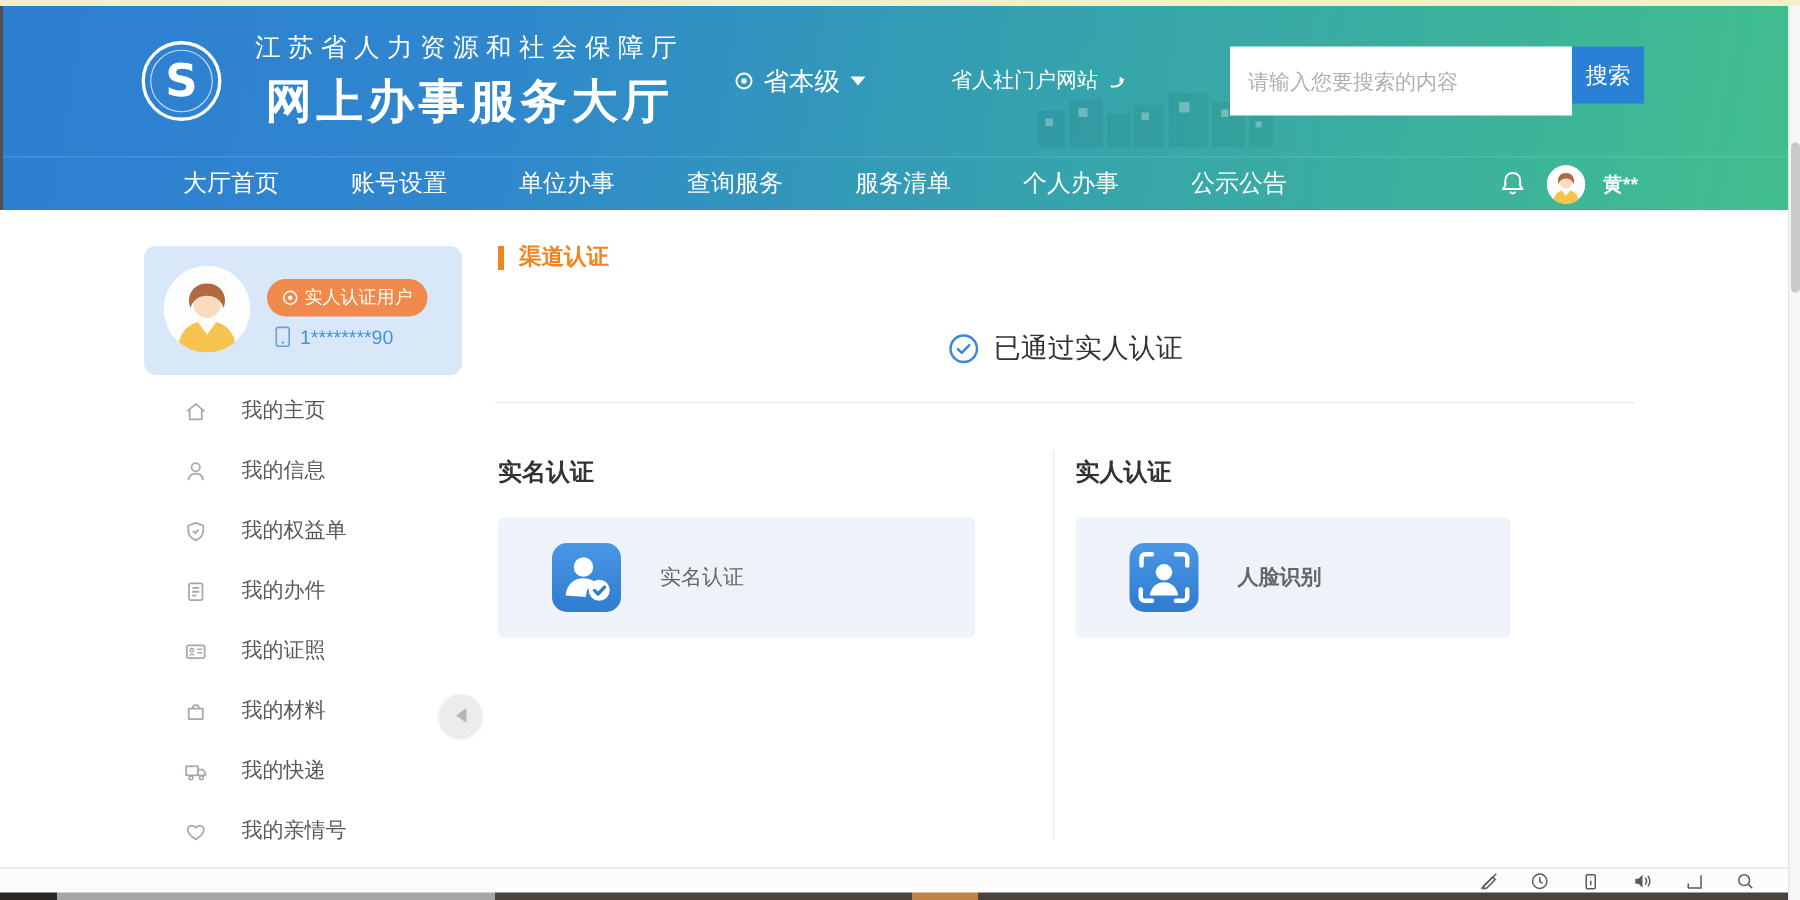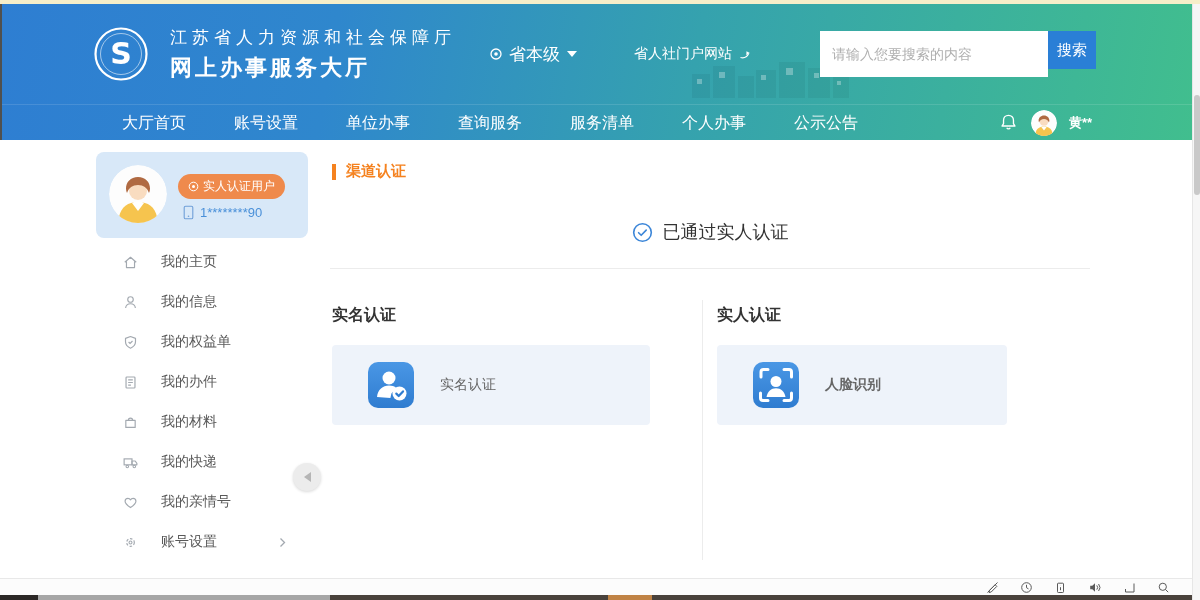--- a/index.html
+++ b/index.html
@@ -11,41 +11,41 @@
   .top-strip { position:absolute; top:0; left:0; width:1200px; height:4px; background:#f6eec9; z-index:50; }
   .left-edge { position:absolute; top:4px; left:0; width:2px; height:136px; background:#50504e; z-index:40; }
 
   
   .header { position:absolute; top:4px; left:0; width:1192px; height:136px;
             background:linear-gradient(100deg,#2e7ed2 0%,#2f87cd 28%,#35a2ae 58%,#41be8e 100%); }
   .header-top { position:relative; height:100px; display:flex; align-items:center; }
   .logo { margin-left:94px; width:54px; height:54px; flex:0 0 auto; }
   .titles { margin-left:22px; color:#fff; }
   .org-title { font-size:17px; letter-spacing:5px; margin-bottom:4px; }
-  .site-title { font-size:22px; font-weight:bold; letter-spacing:3px; }
+  .site-title { font-size:31px; font-weight:bold; letter-spacing:3px;text-align:center; }
   .region { margin-left:32px; display:flex; align-items:center; color:#fff; font-size:17px; cursor:pointer; }
   .region .caret { width:0; height:0; border-left:5px solid transparent; border-right:5px solid transparent; border-top:6px solid #fff; margin-left:7px; }
   .portal { margin-left:57px; display:flex; align-items:center; color:#fff; font-size:14px; cursor:pointer; }
   .search { margin-left:auto; margin-right:96px; display:flex; }
   .search input { width:228px; height:46px; border:none; outline:none; padding:0 12px; font-size:14px; color:#333; background:#fff; }
   .search input::placeholder { color:#b0b0b0; }
   .search button { width:48px; height:38px; border:none; background:#2a7fd6; color:#fff; font-size:15px; cursor:pointer; }
   .buildings { position:absolute; left:690px; top:56px; opacity:.85; }
 
   
   .nav-row { height:36px; display:flex; align-items:center; border-top:1px solid rgba(255,255,255,.12); }
   .nav-items { display:flex; margin-left:98px; }
   .nav-items a { display:block; padding:0 24px; color:#fff; font-size:16px; text-decoration:none; line-height:35px; cursor:pointer; }
   .nav-right { margin-left:auto; margin-right:100px; display:flex; align-items:center; gap:12px; }
   .bell { cursor:pointer; display:flex; }
   .avatar-sm { width:26px; height:26px; border-radius:50%; overflow:hidden; cursor:pointer; flex:0 0 auto; }
   .username { color:#fff; font-size:13px; font-weight:bold; cursor:pointer; }
 
   
-  .sidebar { position:absolute; left:96px; top:152px; width:212px; height:426px; background:#fff; overflow:hidden; }
+  .sidebar { position:absolute; left:96px; top:164px; width:212px; height:426px; background:#fff; overflow:hidden; }
   .user-card { position:relative; width:212px; height:86px; background:#d8e8f8; border-radius:8px; }
   .avatar-lg { position:absolute; left:13px; top:13px; width:58px; height:58px; border-radius:50%; overflow:hidden; }
   .badge { position:absolute; left:82px; top:22px; display:flex; align-items:center; gap:4px;
            background:#ef8a4c; color:#fff; font-size:12px; padding:4px 10px; border-radius:13px; }
   .phone-row { position:absolute; left:86px; top:53px; display:flex; align-items:center; gap:5px;
                color:#4a90d9; font-size:13px; }
   .menu { list-style:none; margin-top:4px; }
   .menu li { height:40px; display:flex; align-items:center; padding-left:26px; cursor:pointer; position:relative; }
   .menu li .mi { width:17px; height:17px; flex:0 0 auto; display:flex; }
   .menu li span.lbl { margin-left:22px; font-size:14px; color:#595959; }
@@ -235,20 +235,30 @@
             <svg width="17" height="17" viewBox="0 0 16 16">
               <rect x="3.8" y="2.8" width="8.4" height="10.4" rx="0.8" fill="none" stroke="#a3a9b0" stroke-width="1.1"></rect>
               <path d="M5.8 5.6h4.4M5.8 8h4.4M5.8 10.4h2.6" stroke="#a3a9b0" stroke-width="1.1"></path>
             </svg>
           </span>
         <span class="lbl">我的办件</span>
       </li>
       <li>
         <span class="mi">
             <svg width="17" height="17" viewBox="0 0 16 16">
+              <rect x="2.4" y="4" width="11.2" height="8" rx="1" fill="none" stroke="#a3a9b0" stroke-width="1.1"></rect>
+              <circle cx="5.6" cy="7.1" r="1.1" fill="none" stroke="#a3a9b0" stroke-width="0.9"></circle>
+              <path d="M4.2 10.3c.4-1 2.4-1 2.8 0M9 6.4h3M9 8.6h3" fill="none" stroke="#a3a9b0" stroke-width="0.9"></path>
+            </svg>
+          </span>
+        <span class="lbl">我的证照</span>
+      </li>
+      <li>
+        <span class="mi">
+            <svg width="17" height="17" viewBox="0 0 16 16">
               <path d="M3.6 6h8.8v6.6H3.6z" fill="none" stroke="#a3a9b0" stroke-width="1.1" stroke-linejoin="round"></path>
               <path d="M6 6c0-2.8 4-2.8 4 0" fill="none" stroke="#a3a9b0" stroke-width="1.1"></path>
             </svg>
           </span>
         <span class="lbl">我的材料</span>
       </li>
       <li>
         <span class="mi">
             <svg width="17" height="17" viewBox="0 0 16 16">
               <rect x="2" y="4.6" width="7.4" height="5.6" fill="none" stroke="#a3a9b0" stroke-width="1.1"></rect>

